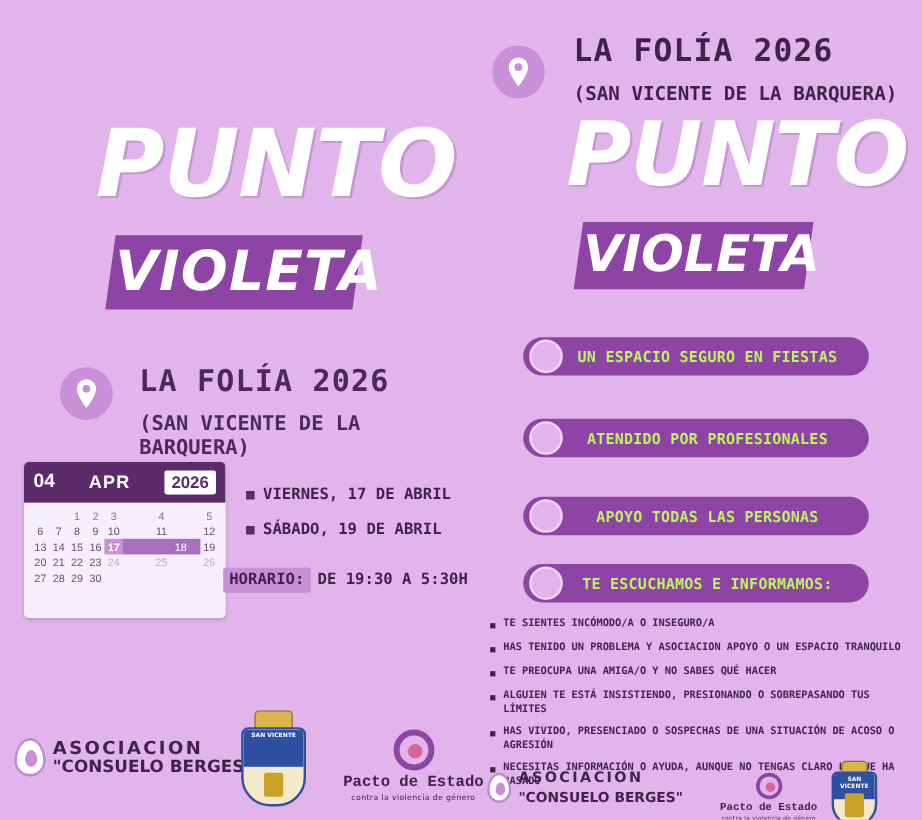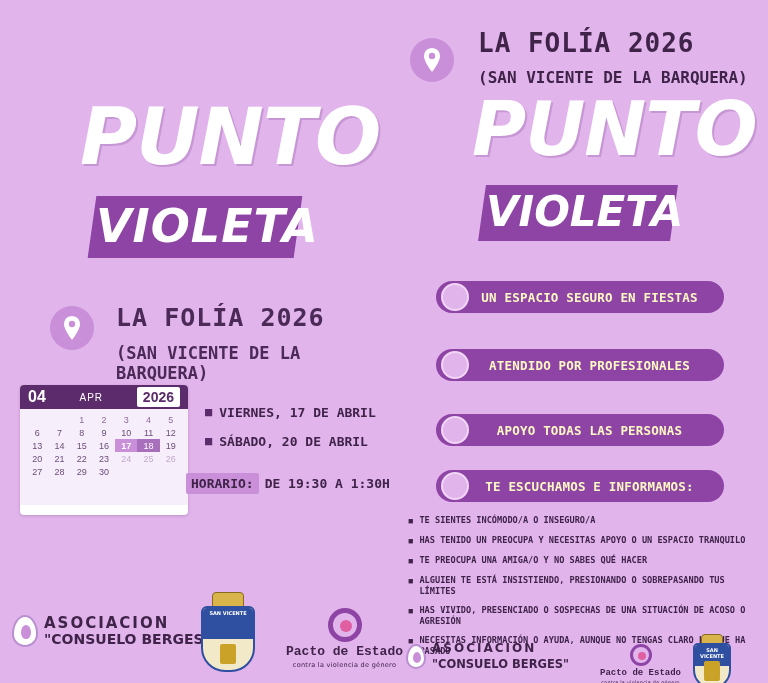--- a/index.html
+++ b/index.html
@@ -49,35 +49,35 @@
   .pin svg{display:block;}
   .pin-left{left:50px;top:306px;}
 
   
   .cal{
     position:absolute;left:20px;top:385px;width:168px;height:130px;
     background:#ffffff;border-radius:4px;overflow:hidden;
     box-shadow:0 1px 3px rgba(80,40,100,.25);
   }
   .cal-head{
-    height:24px;background:#5b2b6b;color:#fff;display:flex;align-items:center;
+    height:34px;background:#5b2b6b;color:#fff;display:flex;align-items:center;
     padding:0 8px;box-sizing:border-box;gap:12px;justify-content:center;
   }
   .cal-day{font-weight:bold;font-size:16px;}
-  .cal-mon{font-weight:normal;font-size:10px;letter-spacing:1px;flex:1;text-align:center;}
+  .cal-mon{font-weight:bold;font-size:15px;letter-spacing:1px;flex:1;text-align:center;}
   .cal-year{background:#ffffff;color:#5b2b6b;font-weight:bold;font-size:14px;padding:2px 6px;border-radius:2px;}
   .cal-body{padding:4px 6px 6px 6px;background:#f7eefb;height:96px;box-sizing:border-box;}
   .cal-grid{width:100%;border-collapse:collapse;}
   .cal-grid td{
     text-align:center;font-size:9px;color:#6b4d78;height:13px;padding:0;
   }
   .cal-grid tr:first-child td{color:#8e6a9c;}
   .cal-grid td.dim{color:#c3aacd;}
   .cal-grid td.sel{background:#c98fd8;color:#ffffff;font-weight:bold;}
-  .cal-grid td.sel2{background:#a86fbd;color:#ffffff;font-weight:normal;}
+  .cal-grid td.sel2{background:#a86fbd;color:#ffffff;font-weight:normal;padding-left:32px;}
 
   .dates{position:absolute;left:205px;top:405px;width:180px;}
   .date-line{
     font-family:"DejaVu Sans Mono", monospace;
     font-weight:bold;font-size:13px;color:#3f2349;margin-bottom:14px;
     display:flex;align-items:flex-start;gap:7px;
   }
   .bullet{color:#5b2b6b;font-size:12px;line-height:14px;}
   .horario{
     position:absolute;left:186px;top:473px;
@@ -125,21 +125,21 @@
     background:#8e44a4;border-radius:18px;
     display:flex;align-items:center;
   }
   .pill-dot{
     width:24px;height:24px;border-radius:50%;
     background:#e2b4ec;border:2px solid #f0d5f6;margin-left:5px;flex:none;
   }
   .pill-text{
     flex:1;text-align:center;padding-right:14px;
     font-family:"DejaVu Sans Mono", monospace;font-weight:bold;
-    font-size:12.5px;color:#fef9c3;letter-spacing:0.2px;
+    font-size:12.5px;color:#bef264;letter-spacing:0.2px;
   }
   .pill1{top:281px;}
   .pill2{top:349px;}
   .pill3{top:414px;}
   .pill4{top:470px;}
 
   .bullets{position:absolute;left:18px;top:515px;width:350px;}
   .b-item{
     display:flex;gap:6px;align-items:flex-start;
     margin-bottom:8px;
@@ -301,27 +301,27 @@
       </div>
     </div>
 
     <div class="dates">
       <div class="date-line">
         <span class="bullet">■</span>
         <span>VIERNES, 17 DE ABRIL</span>
       </div>
       <div class="date-line">
         <span class="bullet">■</span>
-        <span>SÁBADO, 20 DE ABRIL</span>
+        <span>SÁBADO, 19 DE ABRIL</span>
       </div>
     </div>
 
     <div class="horario">
       <span class="horario-label">HORARIO:</span>
-      <span class="horario-val">DE 19:30 A 1:30H</span>
+      <span class="horario-val">DE 19:30 A 5:30H</span>
     </div>
   </div>
 
   <div class="right">
     <div class="pin pin-right">
       <svg width="22" height="26" viewBox="0 0 22 26" aria-hidden="true">
         <path d="M11 1C6.6 1 3 4.6 3 9c0 6 8 16 8 16s8-10 8-16c0-4.4-3.6-8-8-8z" fill="#ffffff"></path>
         <circle cx="11" cy="9" r="3.2" fill="#c98fd8"></circle>
       </svg>
     </div>
@@ -349,21 +349,21 @@
       <span class="pill-text">TE ESCUCHAMOS E INFORMAMOS:</span>
     </div>
 
     <div class="bullets">
       <div class="b-item">
         <span class="b-dot">■</span>
         <span class="b-txt">TE SIENTES INCÓMODO/A O INSEGURO/A</span>
       </div>
       <div class="b-item">
         <span class="b-dot">■</span>
-        <span class="b-txt">HAS TENIDO UN PREOCUPA Y NECESITAS APOYO O UN ESPACIO TRANQUILO</span>
+        <span class="b-txt">HAS TENIDO UN PROBLEMA Y ASOCIACION APOYO O UN ESPACIO TRANQUILO</span>
       </div>
       <div class="b-item">
         <span class="b-dot">■</span>
         <span class="b-txt">TE PREOCUPA UNA AMIGA/O Y NO SABES QUÉ HACER</span>
       </div>
       <div class="b-item">
         <span class="b-dot">■</span>
         <span class="b-txt">ALGUIEN TE ESTÁ INSISTIENDO, PRESIONANDO O SOBREPASANDO TUS LÍMITES</span>
       </div>
       <div class="b-item">

